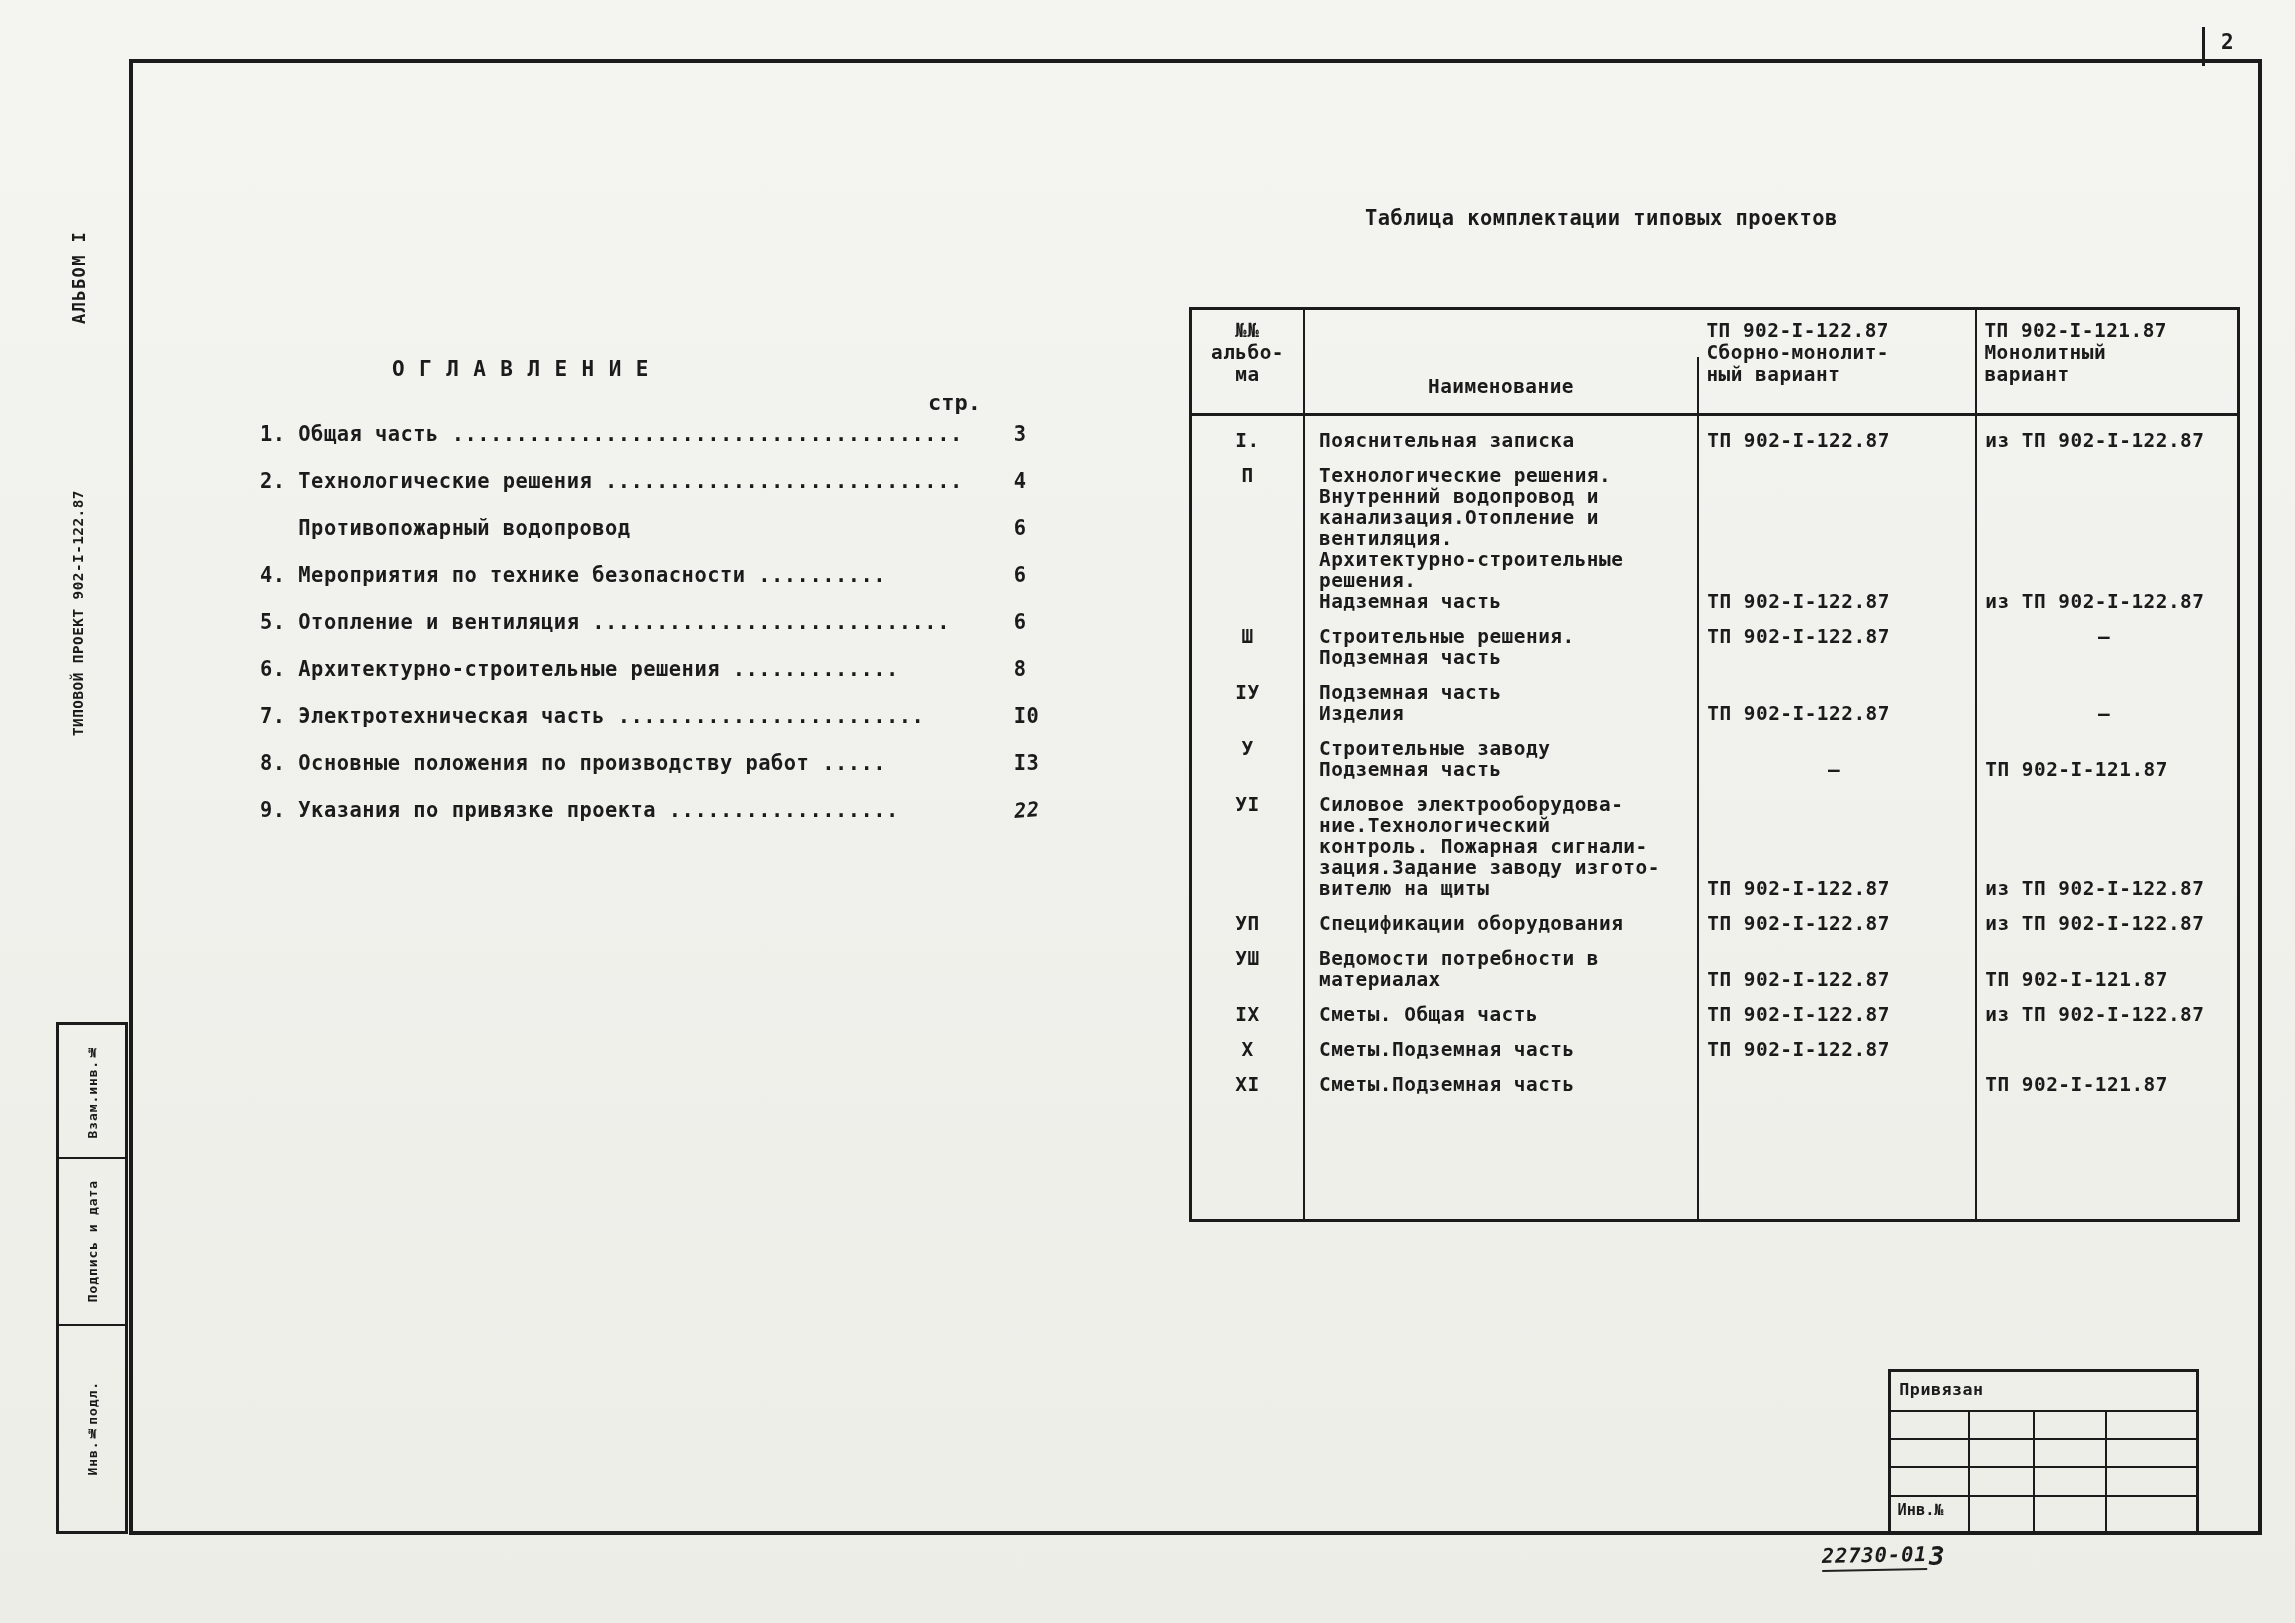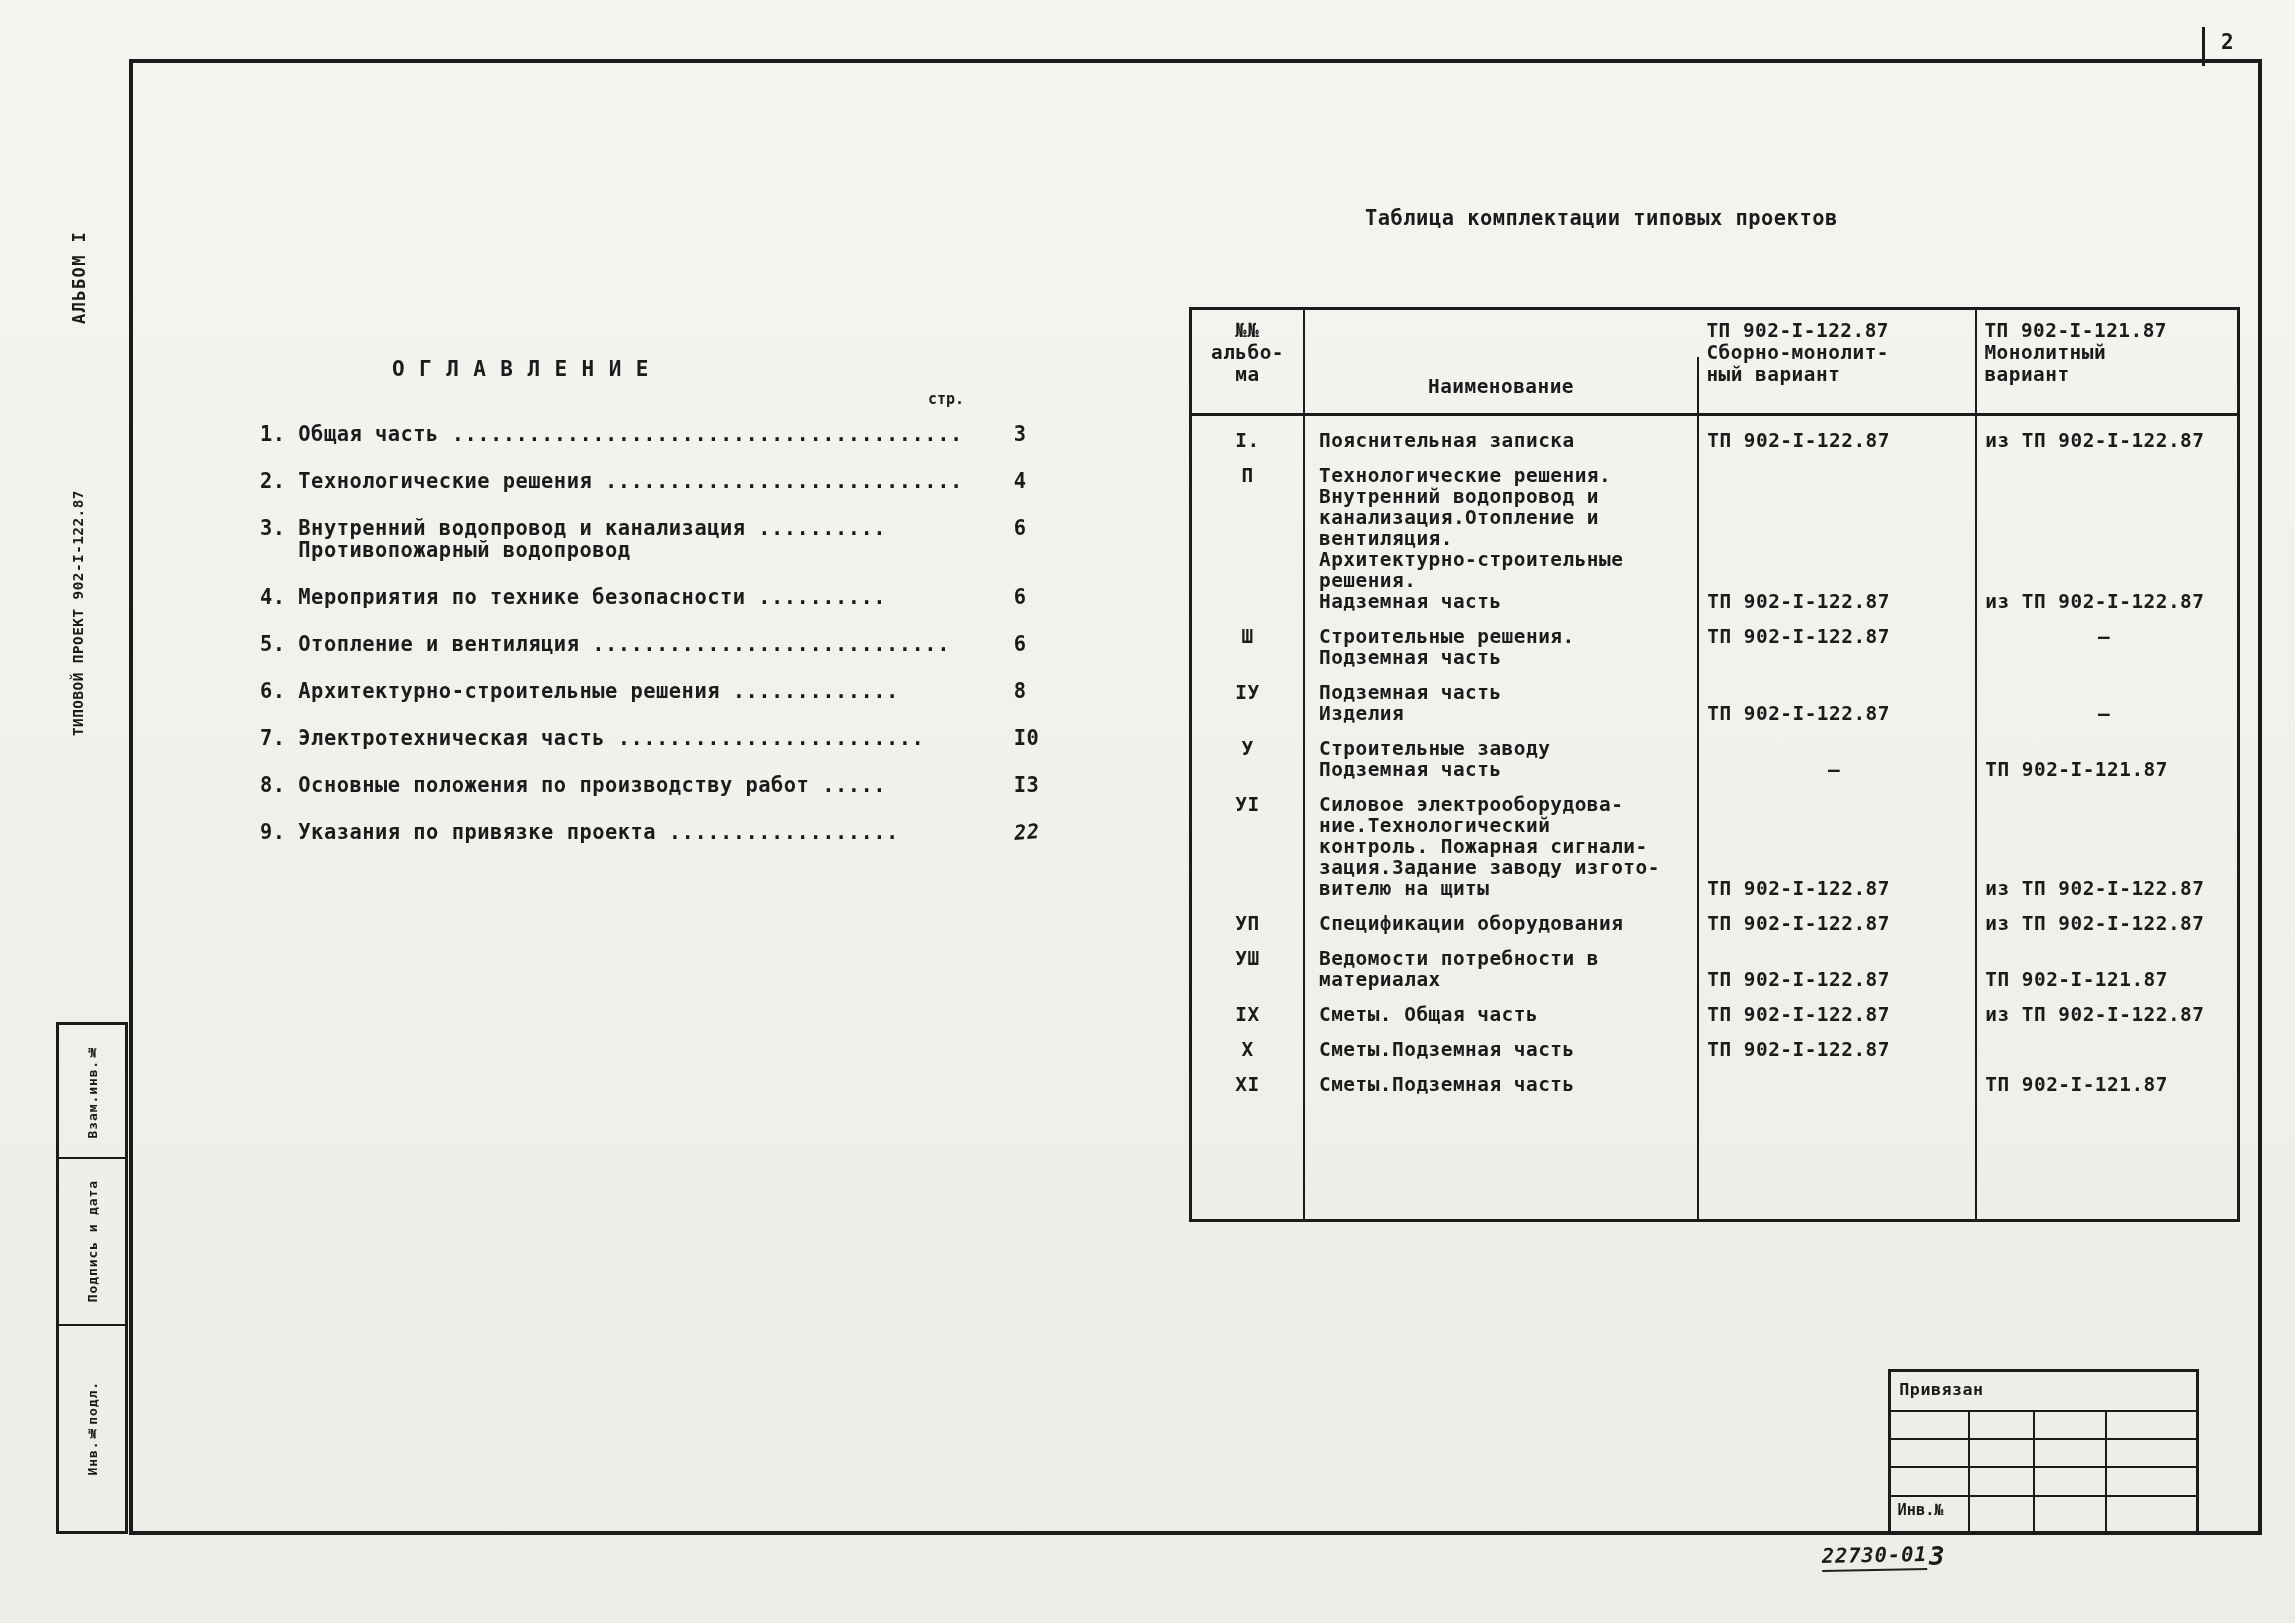--- a/index.html
+++ b/index.html
@@ -24,21 +24,21 @@
   
   .side-stamp { position:absolute; left:56px; top:1022px; width:72px; height:512px;
                 border:3.2px solid #1b1b1b; box-sizing:border-box; display:flex; flex-direction:column; }
   .side-cell { display:flex; align-items:center; justify-content:center;
                border-bottom:2.8px solid #1b1b1b; box-sizing:border-box; min-height:0; }
   .side-cell:last-child { border-bottom:none; }
   .side-cell span { writing-mode:vertical-rl; transform:rotate(180deg); font-size:13px; letter-spacing:0.9px; }
 
   
   .toc-title   { position:absolute; left:392px;  top:357px; font-size:21px; letter-spacing:0.9px; }
-  .toc-pagehdr { position:absolute; left:928px; top:390px; font-size:15px; }
+  .toc-pagehdr { position:absolute; left:928px; top:390px; font-size:22px; }
   .toc-list    { position:absolute; left:212px;  top:423px; width:856px; font-size:20.4px; letter-spacing:0.5px; }
   .toc-item  { display:flex; align-items:flex-start; margin-bottom:25px; }
   .toc-text  { width:750px; white-space:pre;margin-left:48px; }
   .toc-text > div { line-height:22px; }
   .toc-pagenum { margin-left:3.7px; line-height:22px; }
   .toc-item:last-child .toc-pagenum { font-style:italic; transform:rotate(-5deg); }
 
   
   .table-title { position:absolute; left:1365px; top:206px; font-size:20.4px; letter-spacing:0.5px; }
   .ctable { position:absolute; left:1189px; top:307px; width:1051px; height:915px;
@@ -111,21 +111,21 @@
   <div class="toc-list">
       <div class="toc-item">
         <div class="toc-text"><div>1. Общая часть ........................................</div></div>
         <div class="toc-pagenum">3</div>
       </div>
       <div class="toc-item">
         <div class="toc-text"><div>2. Технологические решения ............................</div></div>
         <div class="toc-pagenum">4</div>
       </div>
       <div class="toc-item">
-        <div class="toc-text"><div>3. Внутренний водопровод и канализация ..........</div><div>   Противопожарный водопровод</div></div>
+        <div class="toc-text"><div>   Противопожарный водопровод</div></div>
         <div class="toc-pagenum">6</div>
       </div>
       <div class="toc-item">
         <div class="toc-text"><div>4. Мероприятия по технике безопасности ..........</div></div>
         <div class="toc-pagenum">6</div>
       </div>
       <div class="toc-item">
         <div class="toc-text"><div>5. Отопление и вентиляция ............................</div></div>
         <div class="toc-pagenum">6</div>
       </div>

